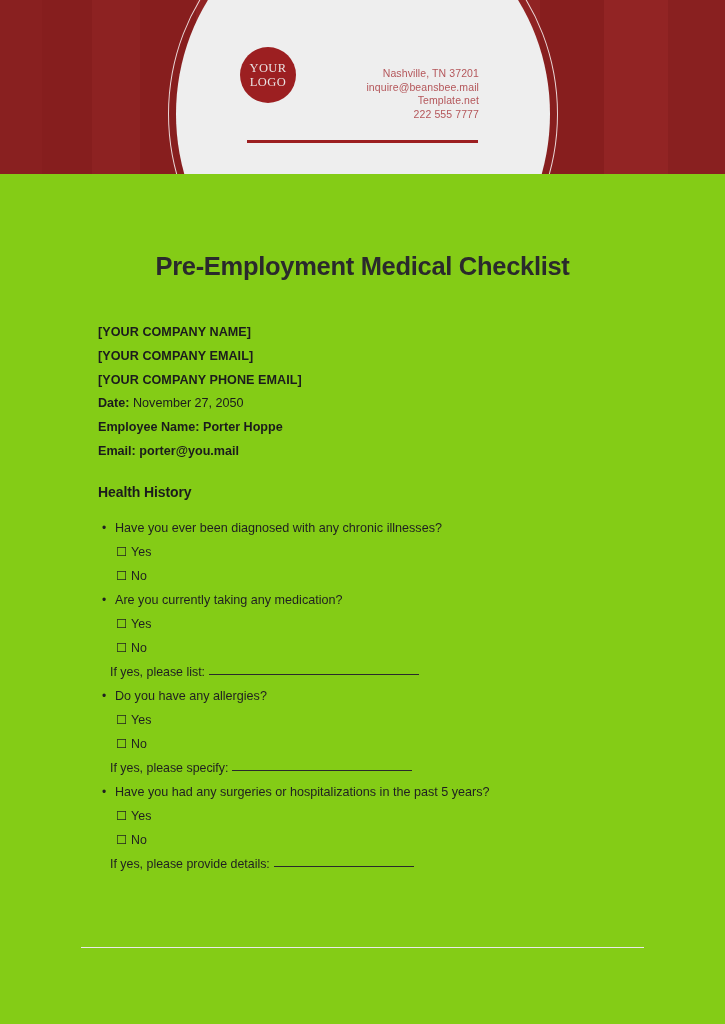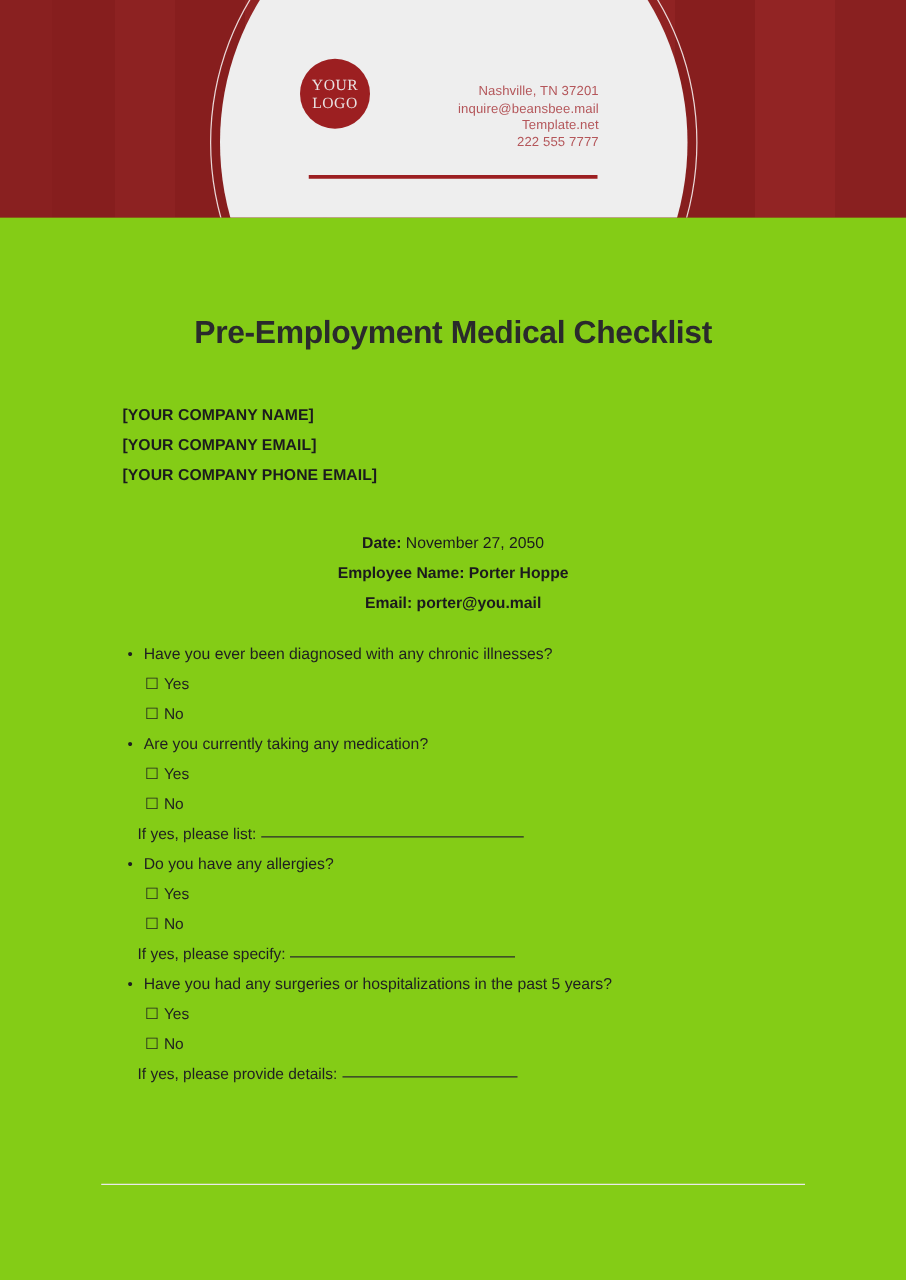--- a/index.html
+++ b/index.html
@@ -195,22 +195,20 @@
   }
   .company-block div {
     font-size: 12.6px;
     font-weight: bold;
     color: #1b1b1d;
     line-height: 23.8px;
     letter-spacing: 0.05px;
   }
 
   .meta-block {
-    margin-top: 31px;
-    text-align: center;
   }
   .meta-line {
     font-size: 12.6px;
     color: #1b1b1d;
     line-height: 23.9px;
   }
   .meta-line .lbl { font-weight: bold; }
   .meta-line.all-bold { font-weight: bold; }
 
   .section-heading {
@@ -319,20 +317,21 @@
 
     <div class="meta-block">
       <div class="meta-line">
         <span class="lbl">Date:</span>
         <span>November 27, 2050</span>
       </div>
       <div class="meta-line all-bold">Employee Name: Porter Hoppe</div>
       <div class="meta-line all-bold">Email: porter@you.mail</div>
     </div>
 
+    <div class="section-heading">Health History</div>
 
     <div class="questions">
         <div class="q-item">
           <div class="q-text"><span class="bullet">•</span><span>Have you ever been diagnosed with any chronic illnesses?</span></div>
           <div class="opt"><span class="box">☐</span><span>Yes</span></div>
           <div class="opt"><span class="box">☐</span><span>No</span></div>
         </div>
         <div class="q-item">
           <div class="q-text"><span class="bullet">•</span><span>Are you currently taking any medication?</span></div>
           <div class="opt"><span class="box">☐</span><span>Yes</span></div>

